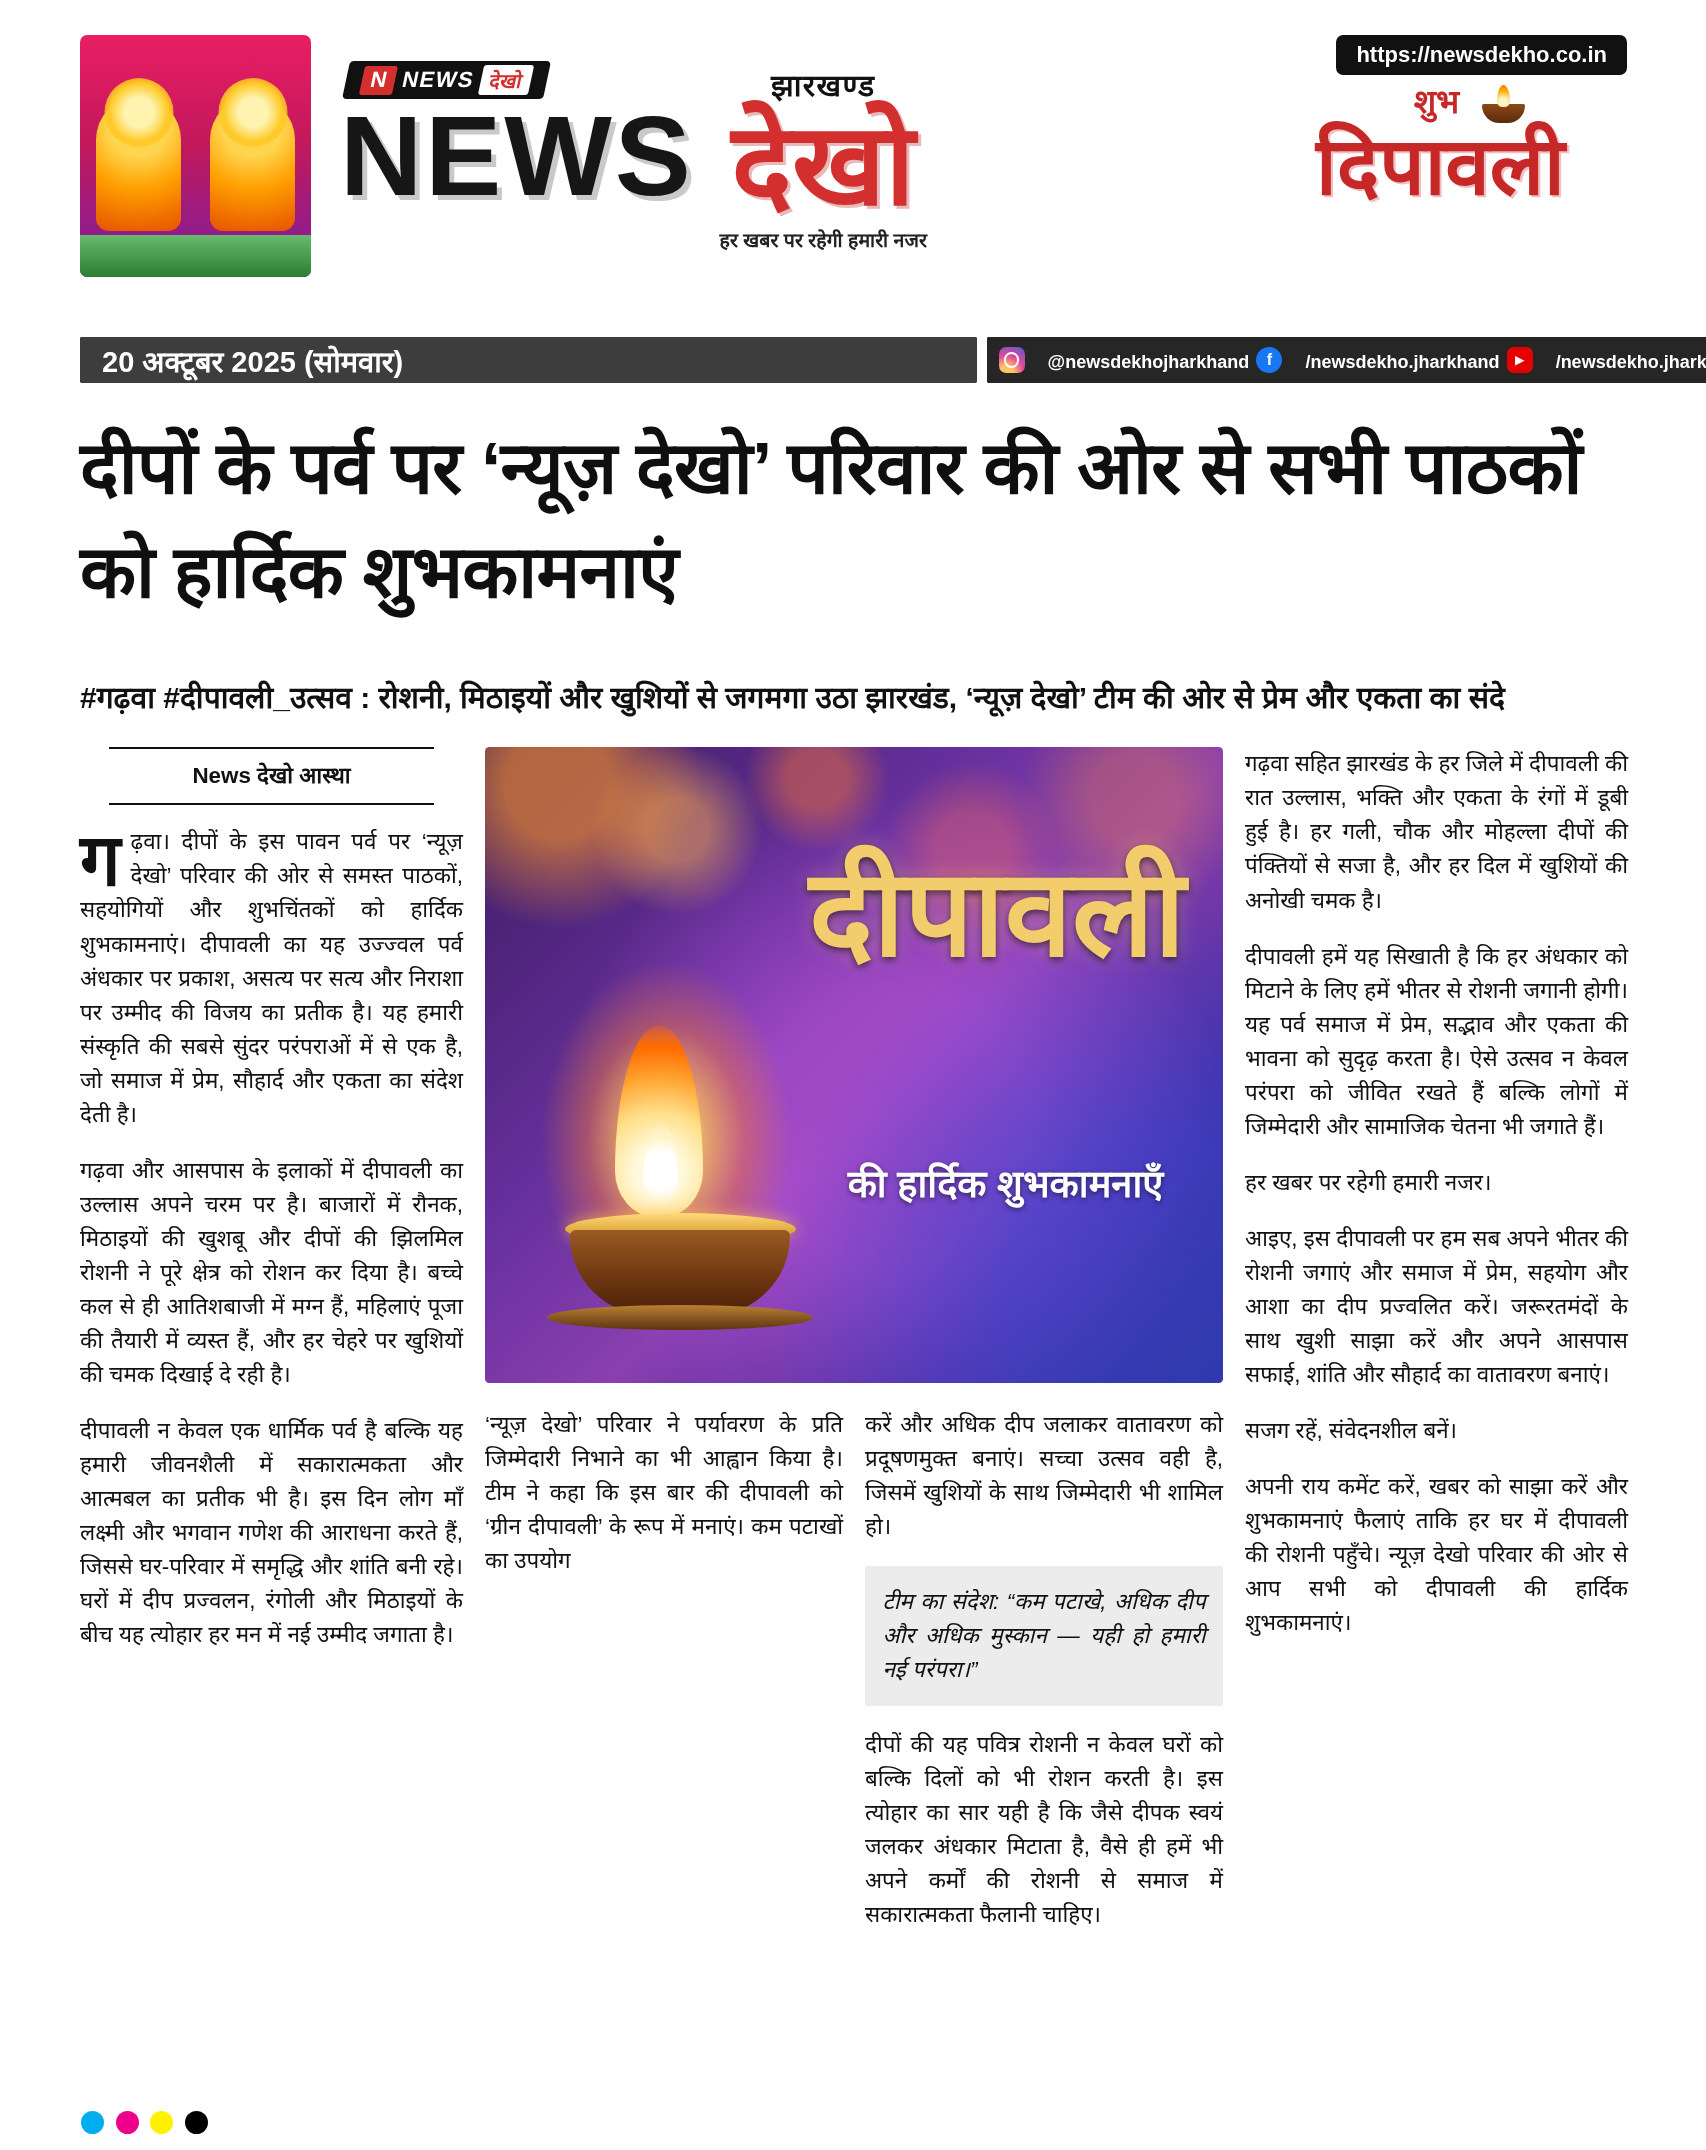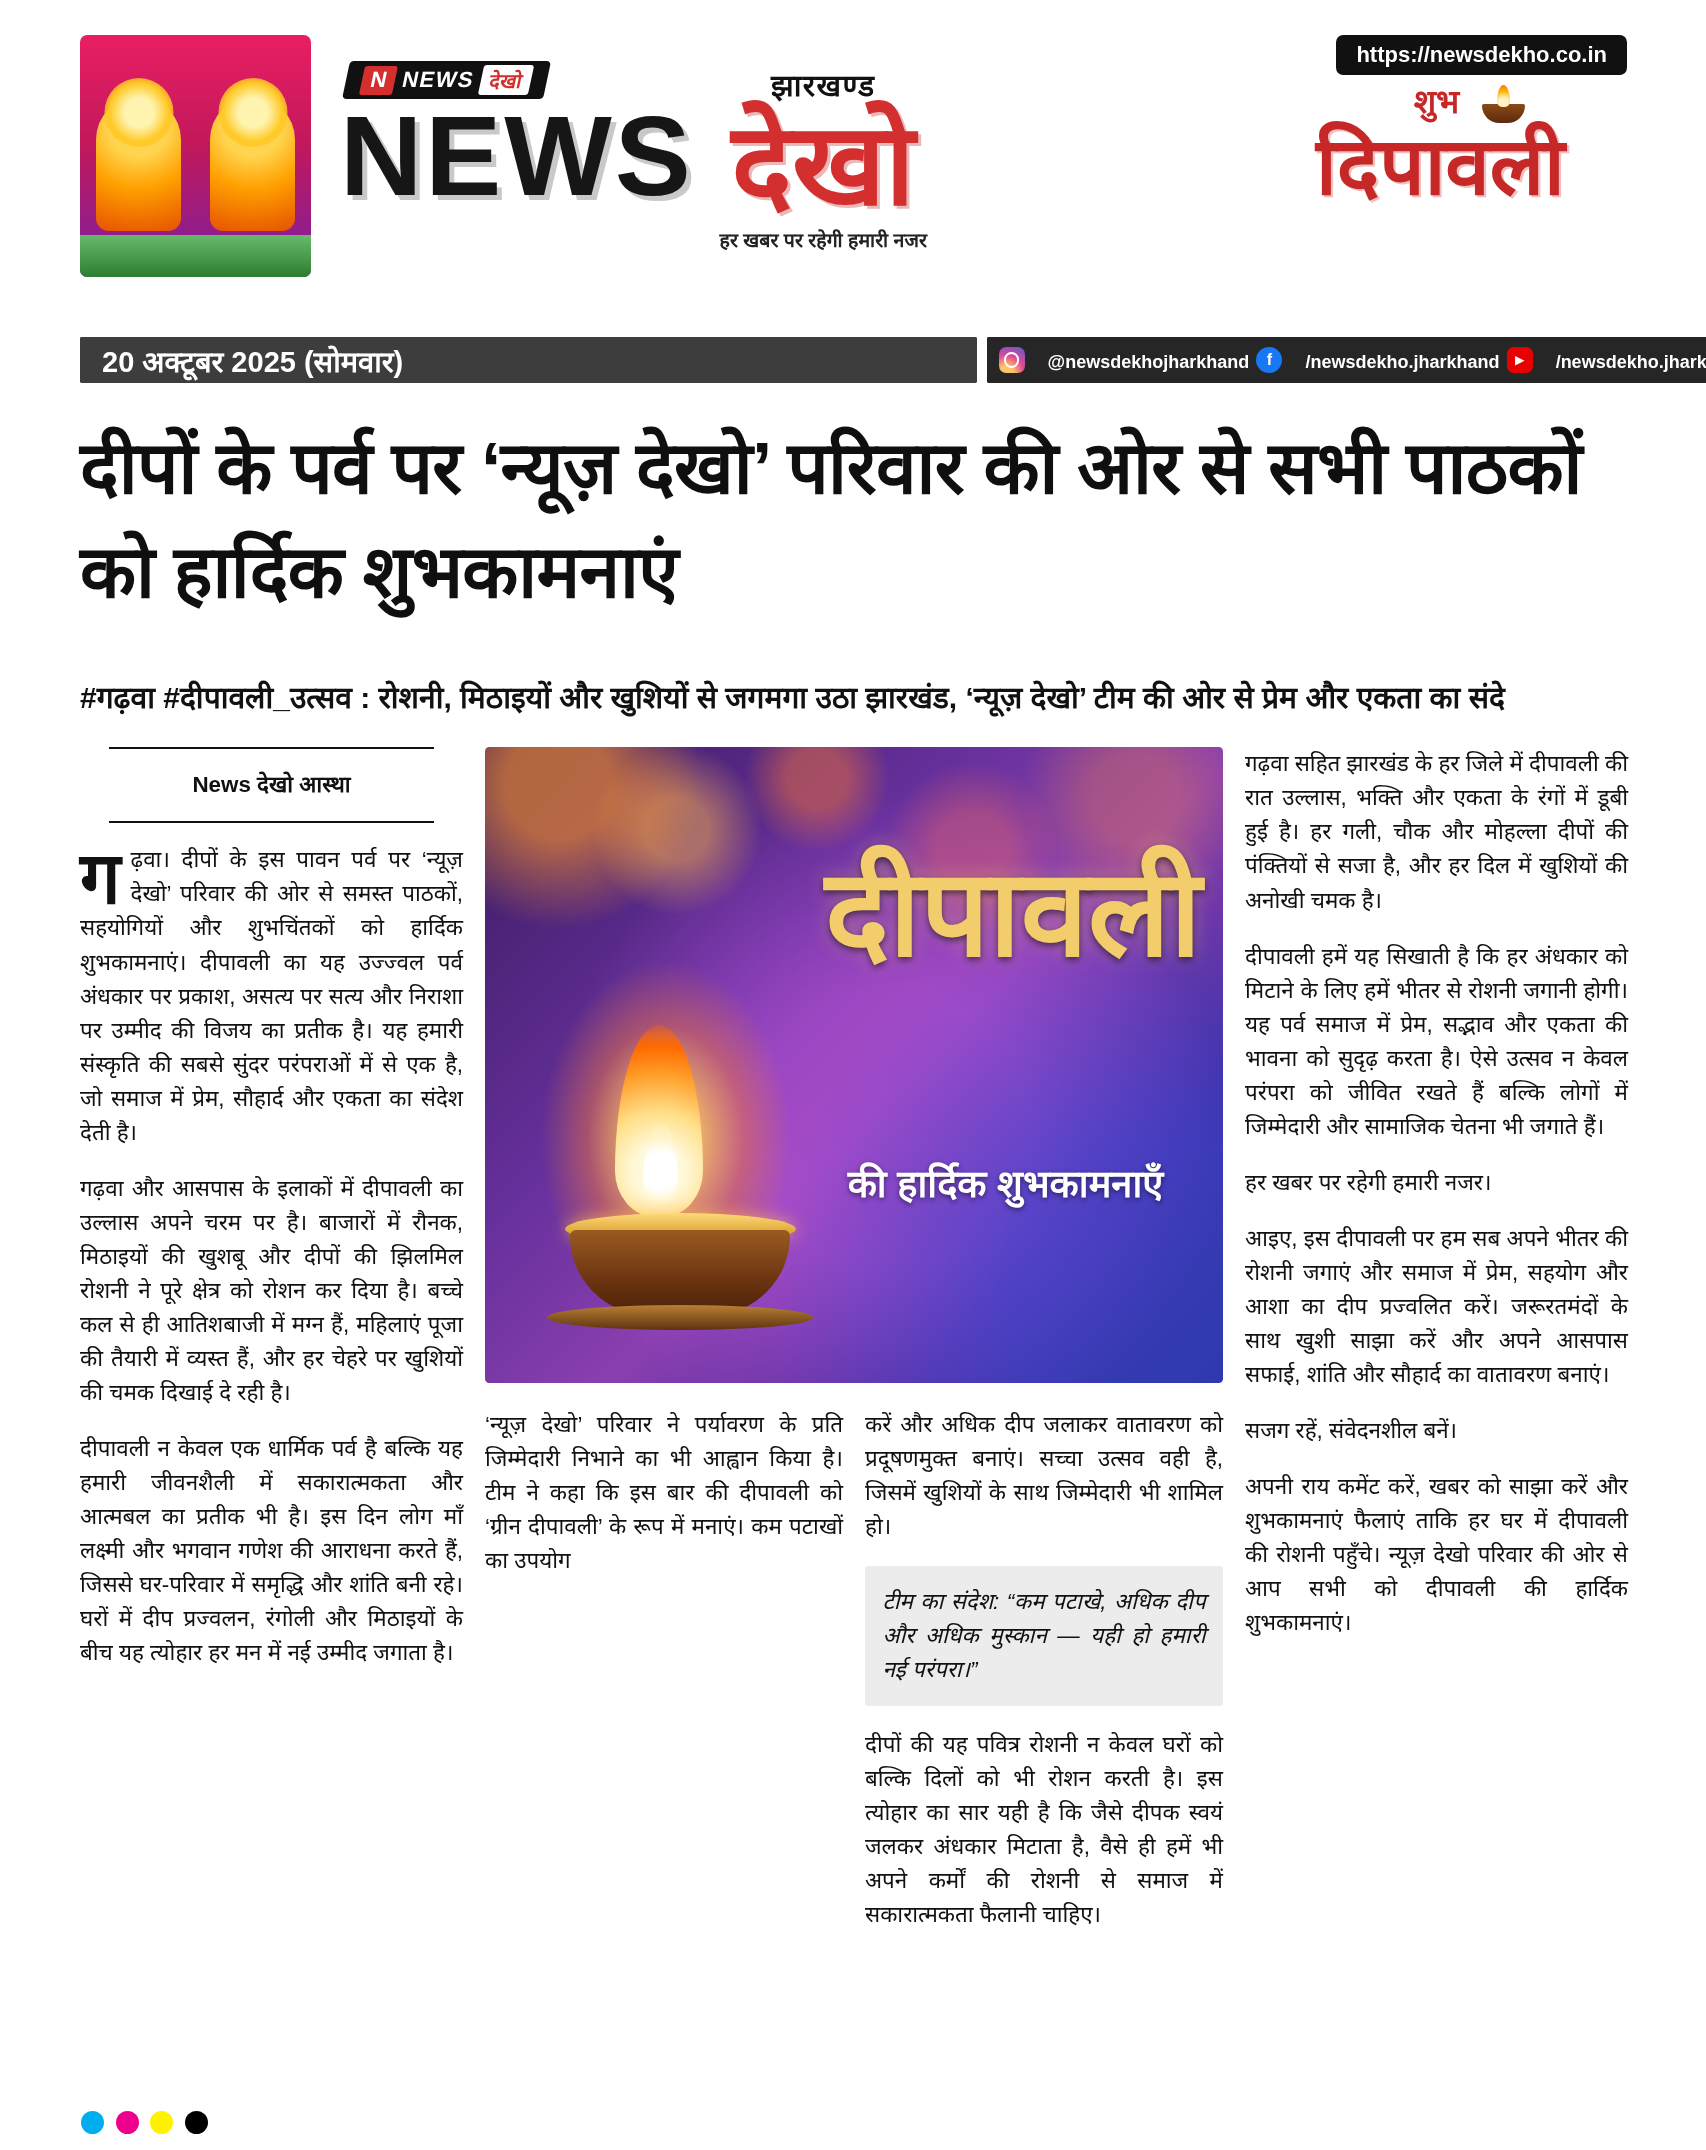--- a/index.html
+++ b/index.html
@@ -71,21 +71,21 @@
 
   
   .article { display:flex; gap:22px; margin-top:30px; }
   .col { font-size:22.4px; line-height:1.52; text-align:justify; }
   .col p { margin-bottom:22px; }
   .col-left  { flex:0 0 383px; }
   .col-mid   { flex:0 0 738px; }
   .col-right { flex:0 0 383px; }
 
   .byline-box { border-top:2.9px solid #111; border-bottom:2.9px solid #111; text-align:center;
-    font-weight:bold; font-size:22.4px; padding:19px 0; margin:0 29px 20px 29px; }
+    font-weight:bold; font-size:22.4px; padding:10px 0; margin:0 29px 20px 29px; }
 
   .dropcap { float:left; font-size:72px; line-height:.82; font-weight:bold; padding:5.8px 10px 0 0; }
 
   .quote-box { background:#ececec; padding:19px 17.4px; margin-bottom:22px; border-radius:2.2px; }
   .team-box { font-style:italic; }
   .standalone { margin-bottom:13px; }
 
   
   .hero { position:relative; width:738px; height:636px; border-radius:4.3px; overflow:hidden; margin-bottom:24.6px;
     background:
@@ -105,21 +105,21 @@
   .flame-core { position:absolute; left:158px; top:376px; width:35px; height:80px; background:
     radial-gradient(circle at 50% 60%,#ffffff 0 35%,rgba(255,244,200,.9) 65%,rgba(255,220,120,0) 100%);
     border-radius:50% 50% 45% 45% / 70% 70% 30% 30%; }
   .diya-rim { position:absolute; left:80px; top:466px; width:231px; height:32px; border-radius:50%;
     background:linear-gradient(180deg,#ffd97a,#c8860f); box-shadow:0 0 17.4px rgba(255,190,80,.7); }
   .diya-bowl { position:absolute; left:85px; top:483px; width:220px; height:85px;
     background:linear-gradient(180deg,#9a5a22 0%,#6b3410 60%,#4a2008 100%);
     border-radius:8.7px 8.7px 116px 116px; }
   .diya-saucer { position:absolute; left:62px; top:558px; width:266px; height:24.6px; border-radius:50%;
     background:linear-gradient(180deg,#b97f33,#5c3410); }
-  .hero-title { position:absolute; left:340px; top:94px; width:376px; text-align:center;
+  .hero-title { position:absolute; left:324px; top:94px; width:376px; text-align:center;
     font-size:121px; font-weight:bold; color:#f3cd6b; line-height:1.2;
     text-shadow:0 2.9px 7.2px rgba(0,0,0,.55), 0 0 20px rgba(255,215,120,.35); }
   .hero-subtitle { position:absolute; left:318px; top:409px; width:405px; text-align:center;
     font-size:38px; font-weight:bold; color:#ffffff; text-shadow:0 2.2px 5.8px rgba(0,0,0,.5); }
 
   .mid-cols { display:flex; gap:22px; }
   .mid-col { flex:0 0 358px; font-size:22.4px; line-height:1.52; text-align:justify; }
   .mid-col p { margin-bottom:22px; }
 
   

